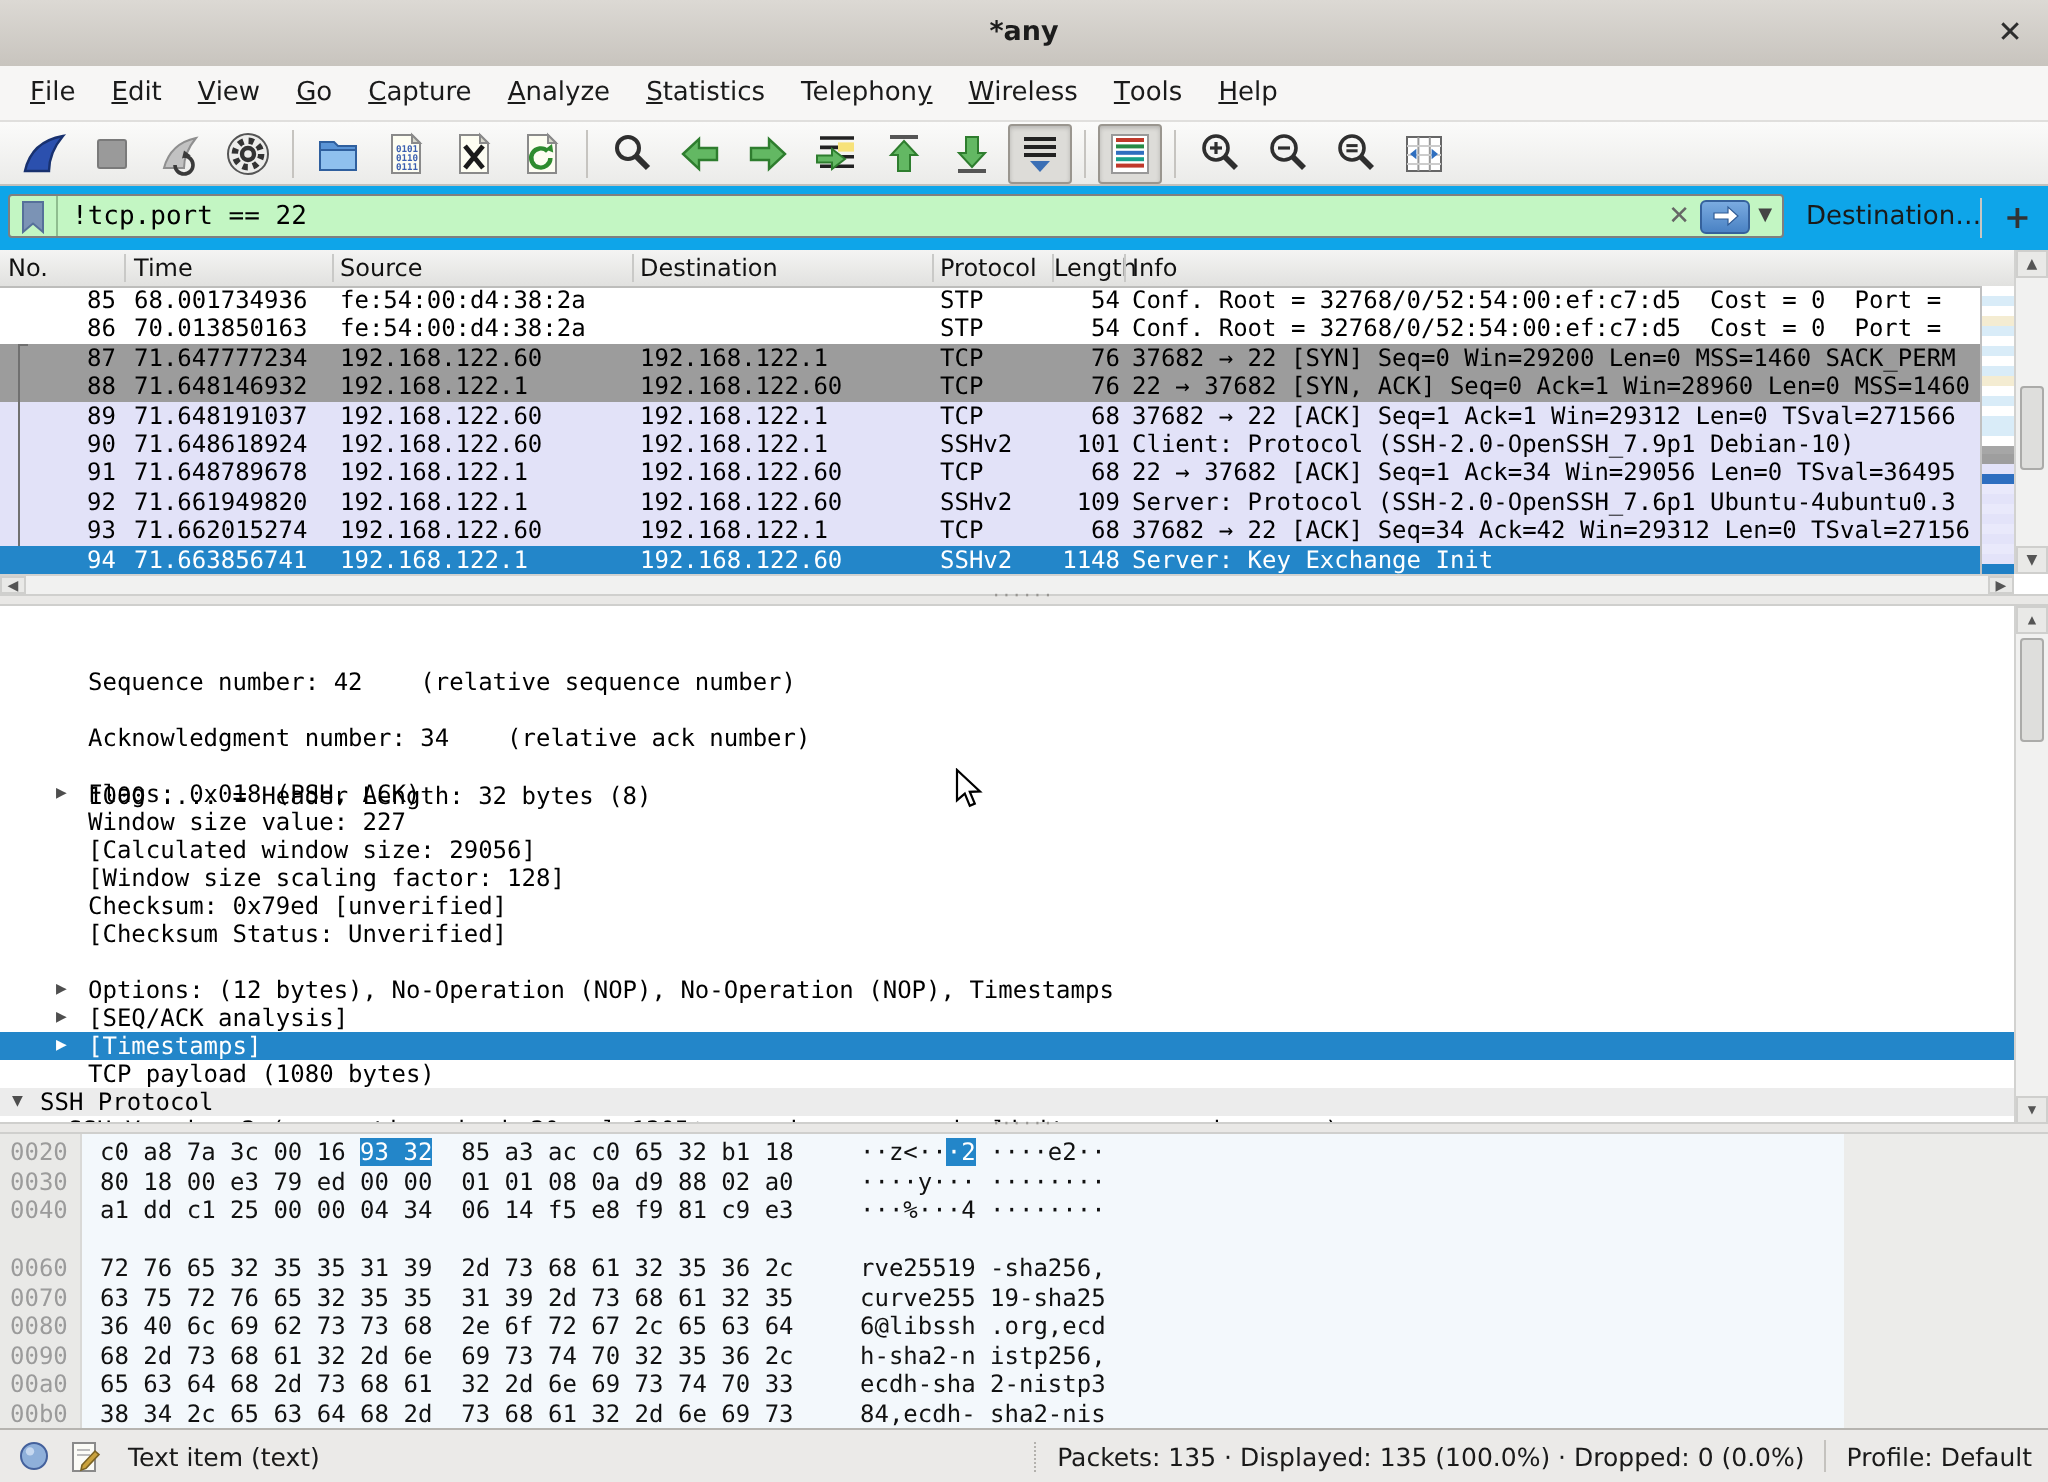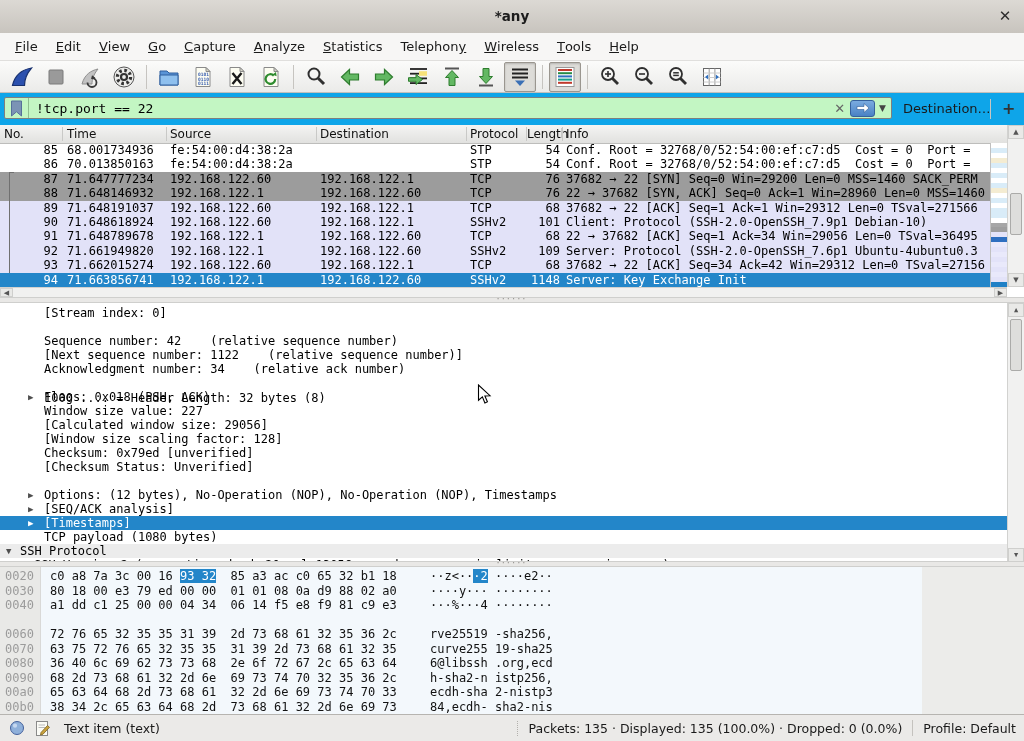--- a/index.html
+++ b/index.html
@@ -481,23 +481,21 @@
         <div class="sarrh" style="left: 0px;">◀</div>
         <div class="sarrh" style="right: 0px;">▶</div>
       </div>
   </div>
 
   <div class="splitter" style="top:297px;">
       <span class="sdots">······</span>
     </div>
 
   <div class="details" id="details">
-      <div class="drow" style="top: 3px;"><span class="dtext" style="left: 44px;">[Stream index: 0]</span></div>
       <div class="drow" style="top: 31px;"><span class="dtext" style="left: 44px;">Sequence number: 42    (relative sequence number)</span></div>
-      <div class="drow" style="top: 45px;"><span class="dtext" style="left: 44px;">[Next sequence number: 1122    (relative sequence number)]</span></div>
       <div class="drow" style="top: 59px;"><span class="dtext" style="left: 44px;">Acknowledgment number: 34    (relative ack number)</span></div>
       <div class="drow" style="top: 88px; padding-left: 12px;"><span class="dtext" style="left: 44px;">1000 .... = Header Length: 32 bytes (8)</span></div>
       <div class="drow" style="top: 87px;"><span class="darrow" style="left: 28px;">▶</span><span class="dtext" style="left: 44px;">Flags: 0x018 (PSH, ACK)</span></div>
       <div class="drow" style="top: 101px;"><span class="dtext" style="left: 44px;">Window size value: 227</span></div>
       <div class="drow" style="top: 115px;"><span class="dtext" style="left: 44px;">[Calculated window size: 29056]</span></div>
       <div class="drow" style="top: 129px;"><span class="dtext" style="left: 44px;">[Window size scaling factor: 128]</span></div>
       <div class="drow" style="top: 143px;"><span class="dtext" style="left: 44px;">Checksum: 0x79ed [unverified]</span></div>
       <div class="drow" style="top: 157px;"><span class="dtext" style="left: 44px;">[Checksum Status: Unverified]</span></div>
       <div class="drow" style="top: 185px;"><span class="darrow" style="left: 28px;">▶</span><span class="dtext" style="left: 44px;">Options: (12 bytes), No-Operation (NOP), No-Operation (NOP), Timestamps</span></div>
       <div class="drow" style="top: 199px;"><span class="darrow" style="left: 28px;">▶</span><span class="dtext" style="left: 44px;">[SEQ/ACK analysis]</span></div>

